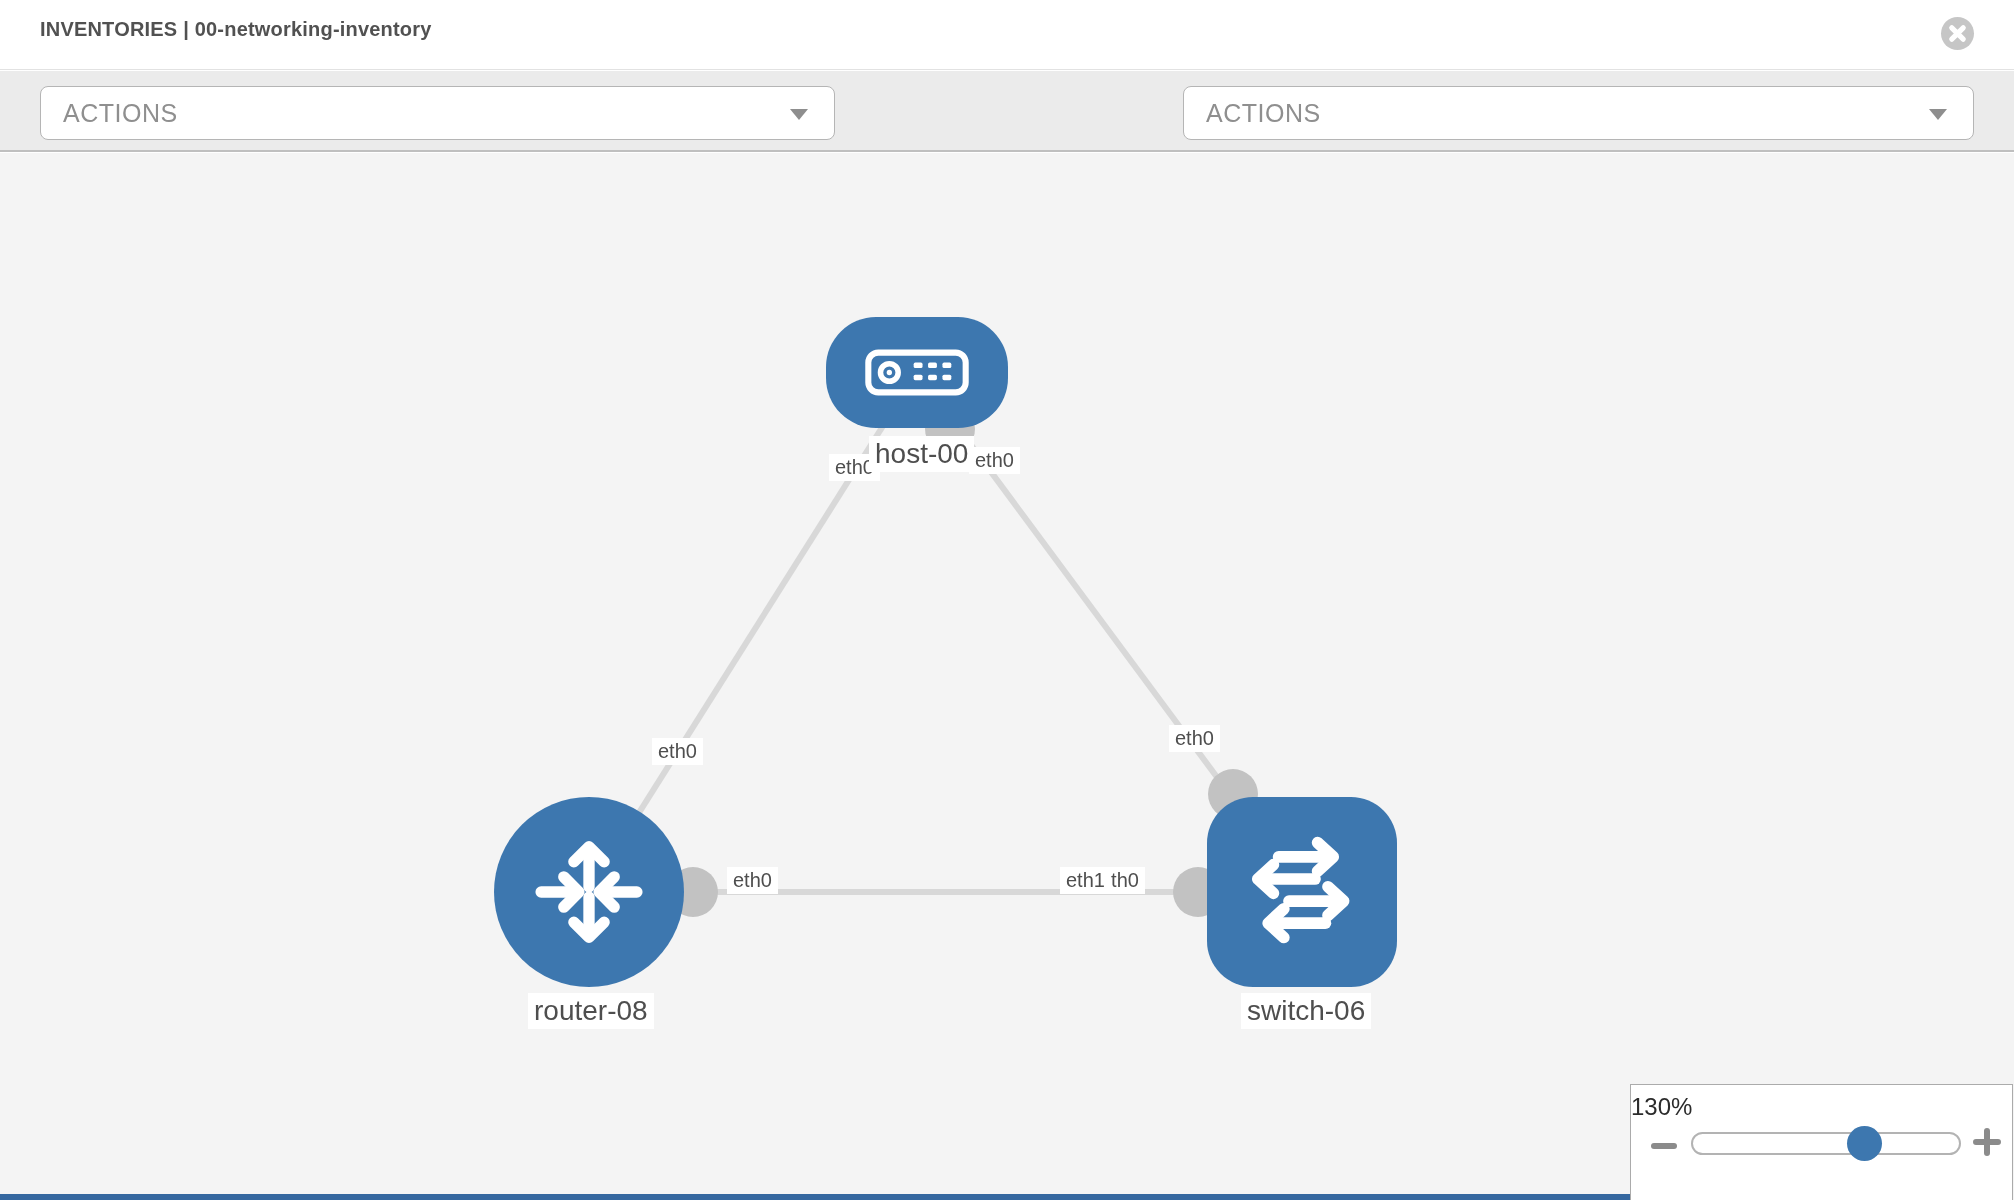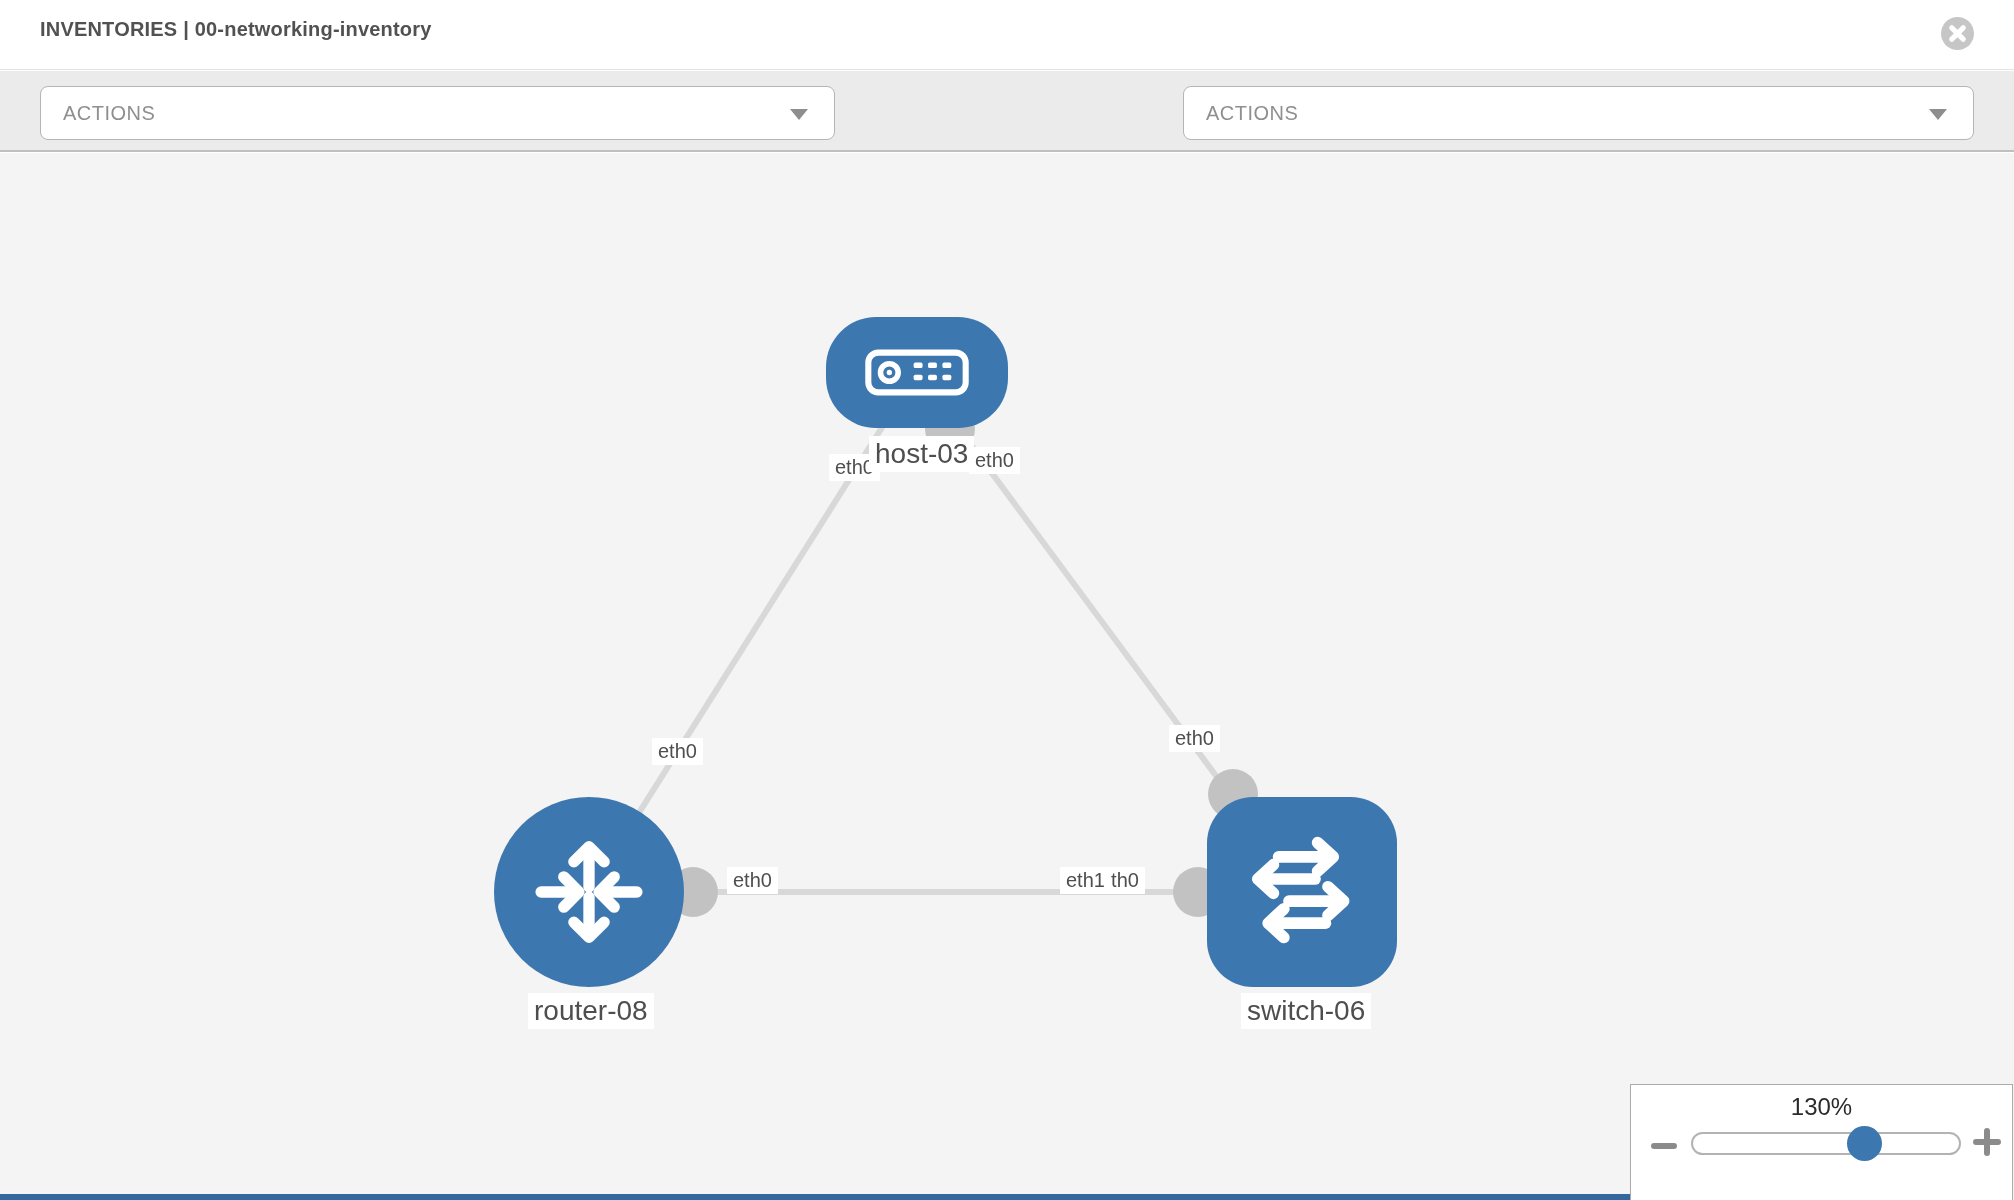--- a/index.html
+++ b/index.html
@@ -25,21 +25,21 @@
   .toolbar {
     position:absolute; left:0; top:71px; width:2014px; height:81px;
     background:#ebebeb; border-bottom:2px solid #bfbfbf;
   }
   .select-box {
     position:absolute; top:15px; height:54px; background:#ffffff;
     border:1px solid #b5b5b5; border-radius:8px; cursor:pointer;
     display:flex; align-items:center;
   }
   .select-box .label {
-    margin-left:22px; font-size:20px; color:#8f8f8f; letter-spacing:0.5px;
+    margin-left:22px; font-size:25px; color:#8f8f8f; letter-spacing:0.5px;
   }
   .caret {
     position:absolute; right:26px; top:22px; width:0; height:0;
     border-left:9px solid transparent; border-right:9px solid transparent;
     border-top:11px solid #8e8e8e;
   }
   .actions-box { left:40px; width:795px; }
   .search-box  { left:1183px; width:791px; }
   .tool-icon { position:absolute; top:96px; width:38px; height:38px; cursor:pointer; }
   .wrench-btn { left:1046px; }
@@ -61,21 +61,21 @@
     position:absolute; background:#ffffff; color:#4e4e4e; white-space:nowrap;
   }
   .if-chip   { font-size:20px; padding:2px 6px; }
   .name-chip { font-size:28px; padding:2px 6px; }
 
   
   .zoom-panel {
     position:absolute; left:1630px; top:931px; width:383px; height:260px;
     background:#ffffff; border:1px solid #ababab;
   }
-  .zoom-percent { width:100%; text-align:center; margin-top:8px; font-size:24px; color:#2b2b2b; }
+  .zoom-percent { width:100%; margin-top:8px; font-size:24px; color:#2b2b2b; }
   .zoom-track {
     position:absolute; left:60px; top:47px; width:270px; height:23px;
     background:#ffffff; border:2px solid #b3b3b3; border-radius:12px; cursor:pointer;
   }
   .zoom-thumb {
     position:absolute; left:216px; top:41px; width:35px; height:35px;
     border-radius:50%; background:#3d77af; cursor:grab;
   }
   .zoom-minus { position:absolute; left:20px; top:48px; cursor:pointer; }
   .zoom-plus  { position:absolute; left:340px; top:41px; cursor:pointer; }
@@ -172,21 +172,21 @@
             <path d="M28 29 L16 40 L28 51"></path>
           <path d="M40 57 H80"></path>
             <path d="M70 46 L82 57 L70 68"></path>
           <path d="M68 74 H26"></path>
             <path d="M36 63 L24 74 L36 85"></path>
         </g>
       </svg>
     </div>
 
     <div class="chip if-chip" style="left:829px;  top:301px;">eth0</div>
-    <div class="chip name-chip" style="left:869px;  top:283px;">host-03</div>
+    <div class="chip name-chip" style="left:869px;  top:283px;">host-00</div>
     <div class="chip if-chip" style="left:969px;  top:294px;">eth0</div>
 
     <div class="chip if-chip" style="left:652px;  top:585px;">eth0</div>
     <div class="chip if-chip" style="left:1169px; top:572px;">eth0</div>
 
     <div class="chip if-chip" style="left:727px;  top:714px;">eth0</div>
     <div class="chip if-chip" style="left:1094px; top:714px;">eth0</div>
     <div class="chip if-chip" style="left:1060px; top:714px;">eth1</div>
 
     <div class="chip name-chip" style="left:528px;  top:840px;">router-08</div>

